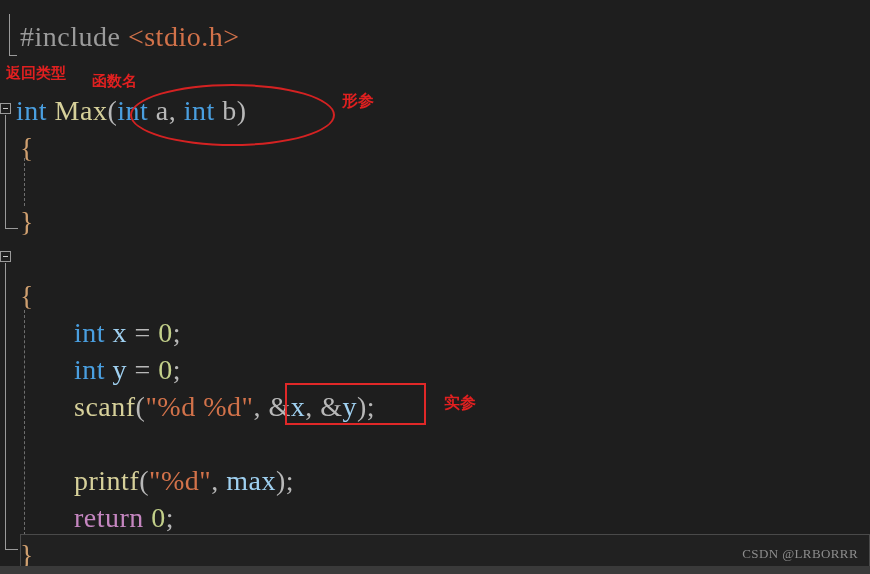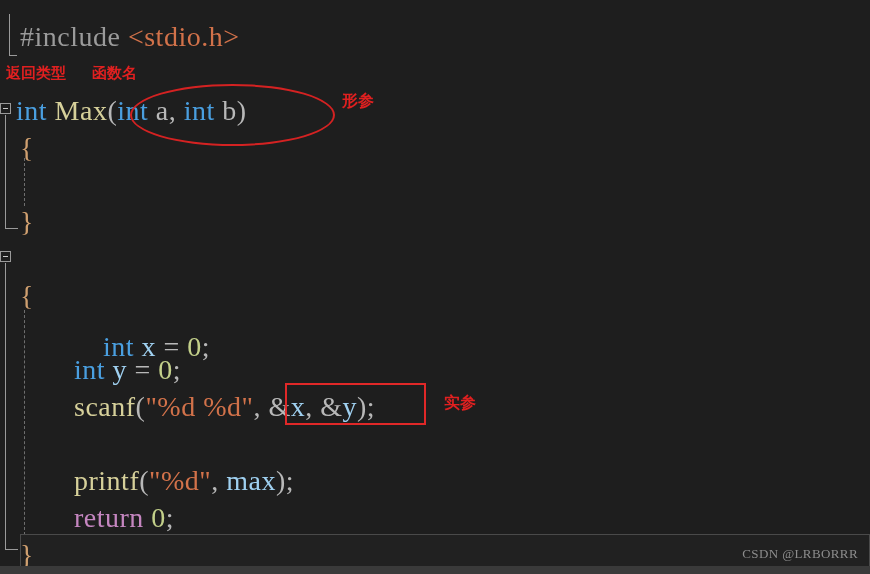--- a/index.html
+++ b/index.html
@@ -164,31 +164,31 @@
   <div class="indent-guide" style="left:24px; top:310px; height:225px;"></div>
 
   <div class="current-line"></div>
 
   <div class="code">
     <div class="line" style="left:20px; top:18px;"><span class="pre">#include </span><span class="hdr">&lt;stdio.h&gt;</span></div>
     <div class="line" style="left:16px; top:92px;"><span class="kw">int</span><span class="plain"> </span><span class="fn">Max</span><span class="plain">(</span><span class="kw">int</span><span class="plain"> a, </span><span class="kw">int</span><span class="plain"> b)</span></div>
     <div class="line" style="left:20px; top:129px;"><span class="brace">{</span></div>
     <div class="line" style="left:20px; top:203px;"><span class="brace">}</span></div>
     <div class="line" style="left:20px; top:277px;"><span class="brace">{</span></div>
-    <div class="line" style="left:74px; top:328px;margin-left:29px;"><span class="kw">int</span><span class="plain"> </span><span class="var">x</span><span class="plain"> = </span><span class="num">0</span><span class="plain">;</span></div>
+    <div class="line" style="left:74px; top:314px;"><span class="kw">int</span><span class="plain"> </span><span class="var">x</span><span class="plain"> = </span><span class="num">0</span><span class="plain">;</span></div>
     <div class="line" style="left:74px; top:351px;"><span class="kw">int</span><span class="plain"> </span><span class="var">y</span><span class="plain"> = </span><span class="num">0</span><span class="plain">;</span></div>
     <div class="line" style="left:74px; top:388px;"><span class="fn">scanf</span><span class="plain">(</span><span class="str">"%d %d"</span><span class="plain">, </span><span class="plain">&amp;</span><span class="var">x</span><span class="plain">, </span><span class="plain">&amp;</span><span class="var">y</span><span class="plain">);</span></div>
     <div class="line" style="left:74px; top:462px;"><span class="fn">printf</span><span class="plain">(</span><span class="str">"%d"</span><span class="plain">, </span><span class="var">max</span><span class="plain">);</span></div>
     <div class="line" style="left:74px; top:499px;"><span class="ret">return</span><span class="plain"> </span><span class="num">0</span><span class="plain">;</span></div>
     <div class="line" style="left:20px; top:536px;"><span class="brace">}</span></div>
   </div>
 
   <div class="anno" style="left:6px; top:64px;text-align:center;">返回类型</div>
 
-  <div class="anno" style="left:92px; top:64px;">函数名</div>
+  <div class="anno" style="left:92px; top:72px;">函数名</div>
 
   <div class="ellipse" style="left:130px; top:84px; width:205px; height:62px;"></div>
 
   <div class="anno anno-lg" style="left:342px; top:91px;text-align:center;">形参</div>
 
 
   <div class="rect-box" style="left:285px; top:383px; width:141px; height:42px;"></div>
 
   <div class="anno anno-lg" style="left:444px; top:393px;">实参</div>
 

